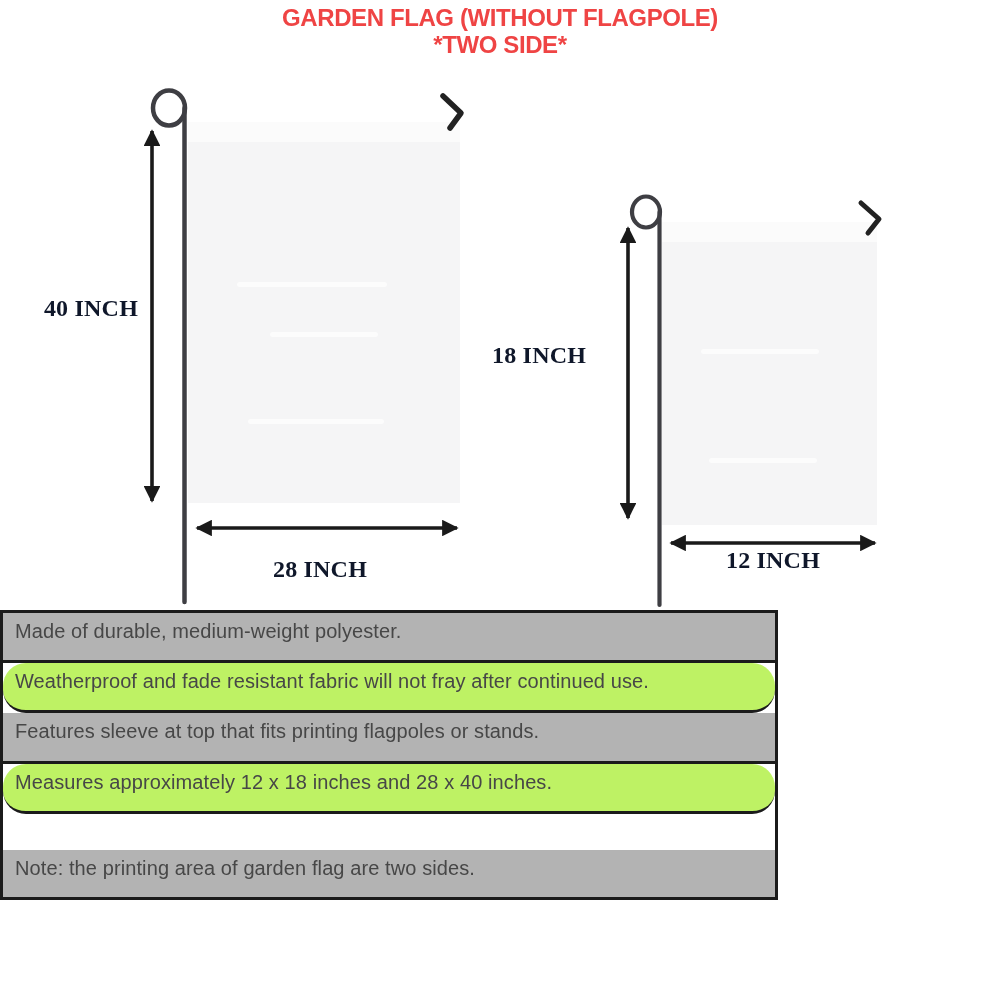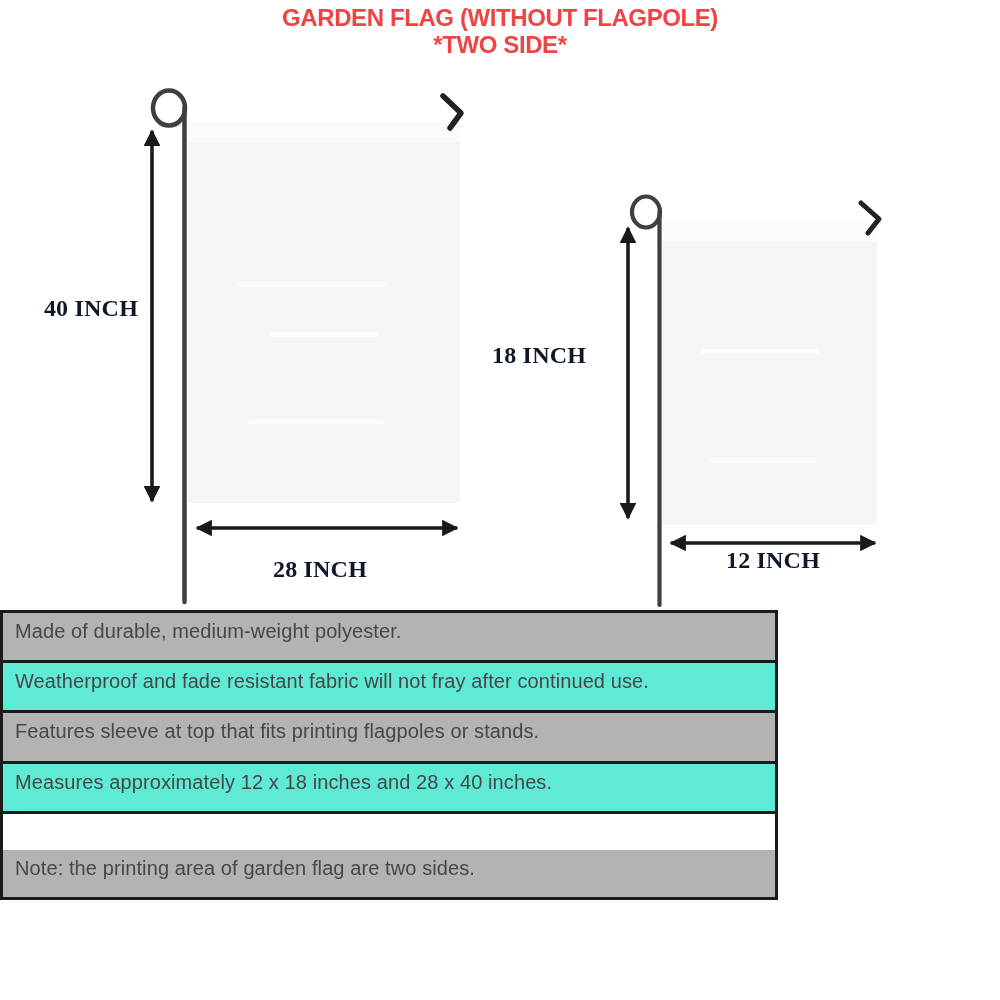--- a/index.html
+++ b/index.html
@@ -89,21 +89,21 @@
   .spec-row {
     flex: 1 1 0;
     border-bottom: 3px solid #1b1b1b;
     padding: 7px 12px 16px 12px;
     font-size: 20px;
     color: #474747;
     letter-spacing: 0.1px;
   }
   .spec-row:last-child { border-bottom: none; margin-top: 36px; }
   .spec-row.shaded { background: #b3b3b3; }
-  .spec-row.plain  { background: #5eead4; }
+  .spec-row.plain  { background: #bef264; border-radius: 23px; }
 </style>
 </head>
 <body>
 
 <div class="canvas">
 
   <div class="title">
     <div>GARDEN FLAG (WITHOUT FLAGPOLE)</div>
     <div>*TWO SIDE*</div>
   </div>

